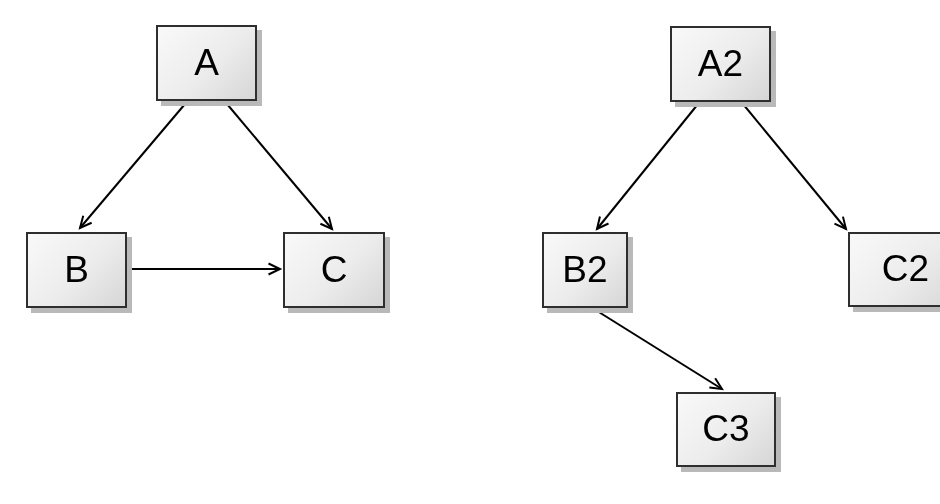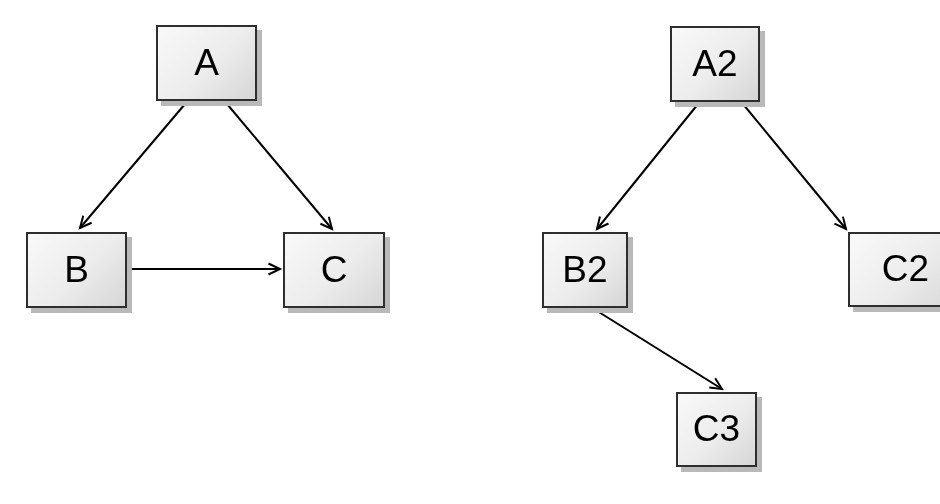--- a/index.html
+++ b/index.html
@@ -69,26 +69,26 @@
   <div id="nodes-layer">
       <div class="node" style="left: 156px; top: 25px; width: 101px; height: 76px;">
         <span class="node-label">A</span>
       </div>
       <div class="node" style="left: 26px; top: 232px; width: 101px; height: 76px;">
         <span class="node-label">B</span>
       </div>
       <div class="node" style="left: 283px; top: 232px; width: 102px; height: 76px;">
         <span class="node-label">C</span>
       </div>
-      <div class="node" style="left: 670px; top: 26px; width: 90px; height: 76px;">
+      <div class="node" style="left: 670px; top: 26px; width: 101px; height: 76px;">
         <span class="node-label">A2</span>
       </div>
       <div class="node" style="left: 542px; top: 232px; width: 86px; height: 76px;">
         <span class="node-label">B2</span>
       </div>
       <div class="node" style="left: 848px; top: 232px; width: 115px; height: 75px;">
         <span class="node-label">C2</span>
       </div>
-      <div class="node" style="left: 676px; top: 392px; width: 81px; height: 75px;">
+      <div class="node" style="left: 676px; top: 392px; width: 100px; height: 75px;">
         <span class="node-label">C3</span>
       </div>
     </div>
 </div>
 
 </body></html>

